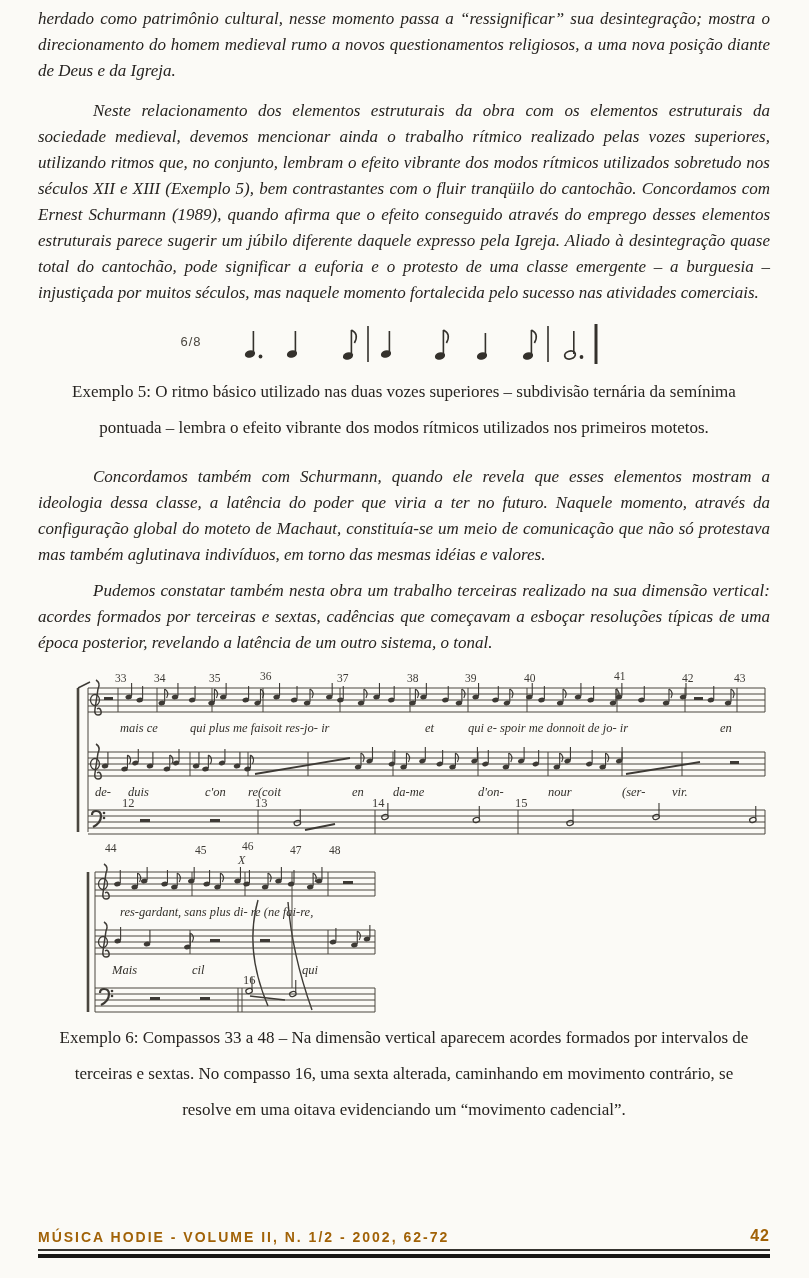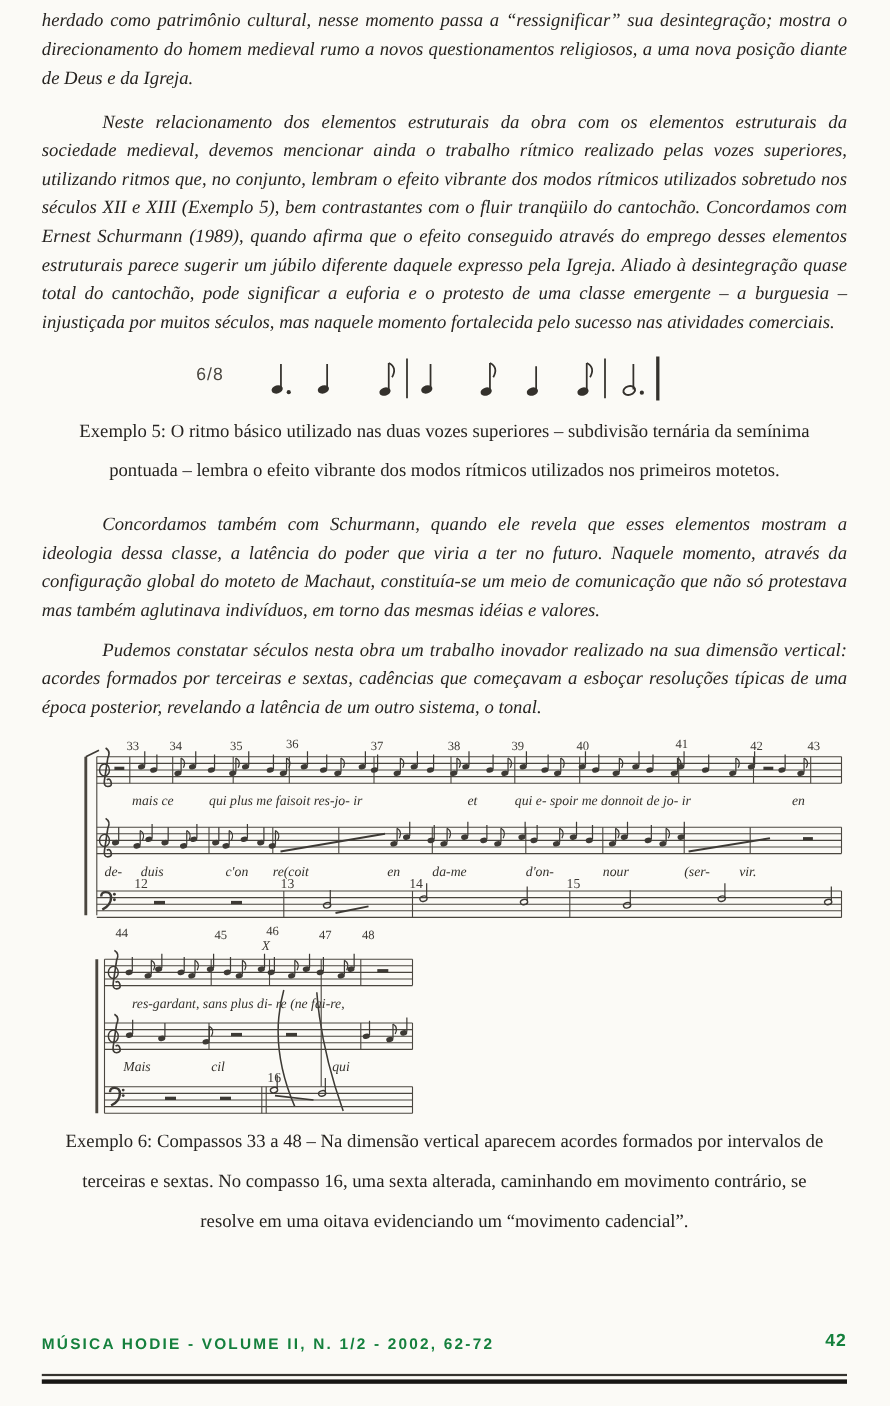--- a/index.html
+++ b/index.html
@@ -22,21 +22,21 @@
   }
   p.indent{text-indent:55px;}
   p#p2{margin-bottom:8px;}
   
   .rhythm-row{
     display:flex;align-items:center;justify-content:center;
     height:54px;margin:0 0 2px 0;
   }
   .timesig{
     font-family:"Liberation Sans",sans-serif;
-    font-size:16px;color:#4a463f;margin-right:26px;letter-spacing:1px;
+    font-size:13px;color:#4a463f;margin-right:26px;letter-spacing:1px;
   }
   .caption{
     text-align:center;
     line-height:36px;
     margin:4px auto 18px auto;
     max-width:690px;
   }
   .caption.cap6{line-height:36px;max-width:710px;margin-top:4px;margin-bottom:0;}
   
   .score{margin-left:22px;margin-top:10px;}
@@ -47,23 +47,23 @@
   .mark{font:italic 12px "Liberation Serif",serif;fill:#3d3a35;}
   .staffline{stroke:#4a463f;stroke-width:1;}
   .bline{stroke:#4a463f;stroke-width:1;}
   .thick{stroke-width:2.6;}
   .ink{stroke:#3d3a35;fill:none;}
   
   .footer{margin-top:auto;padding-bottom:20px;}
   .footer-row{
     display:flex;justify-content:space-between;align-items:flex-end;
     font-family:"Liberation Sans","DejaVu Sans",sans-serif;
-    font-weight:700;color:#15803d;
+    font-weight:700;color:#a16207;
     border-bottom:2px solid #35332f;
-    padding-bottom:20px;
+    padding-bottom:4px;
   }
   .journal{font-size:14px;letter-spacing:2px;}
   .pagenum{font-size:16px;letter-spacing:1px;}
   .footer-bar{height:4px;background:#181715;margin-top:3px;}
 </style>
 </head>
 <body>
 
 <p class="bodytext" id="p1">herdado como patrimônio cultural, nesse momento passa a “ressignificar” sua desintegração; mostra o direcionamento do homem medieval rumo a novos questionamentos religiosos, a uma nova posição diante de Deus e da Igreja.</p>
 <p class="bodytext indent" id="p2">Neste relacionamento dos elementos estruturais da obra com os elementos estruturais da sociedade medieval, devemos mencionar ainda o trabalho rítmico realizado pelas vozes superiores, utilizando ritmos que, no conjunto, lembram o efeito vibrante dos modos rítmicos utilizados sobretudo nos séculos XII e XIII (Exemplo 5), bem contrastantes com o fluir tranqüilo do cantochão. Concordamos com Ernest Schurmann (1989), quando afirma que o efeito conseguido através do emprego desses elementos estruturais parece sugerir um júbilo diferente daquele expresso pela Igreja. Aliado à desintegração quase total do cantochão, pode significar a euforia e o protesto de uma classe emergente – a burguesia – injustiçada por muitos séculos, mas naquele momento fortalecida pelo sucesso nas atividades comerciais.</p>
@@ -105,21 +105,21 @@
     <line x1="345.8" y1="40" x2="345.8" y2="17" stroke="#34312c" stroke-width="1.6"></line>
     <circle cx="353.5" cy="43" r="1.9" fill="#34312c"></circle>
 
     <line x1="368" y1="10" x2="368" y2="50" stroke="#34312c" stroke-width="3"></line>
   </svg>
 </div>
 
 <p class="caption">Exemplo 5: O ritmo básico utilizado nas duas vozes superiores – subdivisão ternária da semínima pontuada – lembra o efeito vibrante dos modos rítmicos utilizados nos primeiros motetos.</p>
 
 <p class="bodytext indent" style="margin-bottom:10px;">Concordamos também com Schurmann, quando ele revela que esses elementos mostram a ideologia dessa classe, a latência do poder que viria a ter no futuro. Naquele momento, através da configuração global do moteto de Machaut, constituía-se um meio de comunicação que não só protestava mas também aglutinava indivíduos, em torno das mesmas idéias e valores.</p>
-<p class="bodytext indent" style="margin-bottom:0;">Pudemos constatar séculos nesta obra um trabalho inovador realizado na sua dimensão vertical: acordes formados por terceiras e sextas, cadências que começavam a esboçar resoluções típicas de uma época posterior, revelando a latência de um outro sistema, o tonal.</p>
+<p class="bodytext indent" style="margin-bottom:0;">Pudemos constatar também nesta obra um trabalho terceiras realizado na sua dimensão vertical: acordes formados por terceiras e sextas, cadências que começavam a esboçar resoluções típicas de uma época posterior, revelando a latência de um outro sistema, o tonal.</p>
 
 <div class="score">
 
   <svg width="740" height="172" viewBox="0 0 740 172">
 
     <text class="mnum" x="55" y="16">33</text>
     <text class="mnum" x="94" y="16">34</text>
     <text class="mnum" x="149" y="16">35</text>
     <text class="mnum" x="200" y="14">36</text>
     <text class="mnum" x="277" y="16">37</text>

